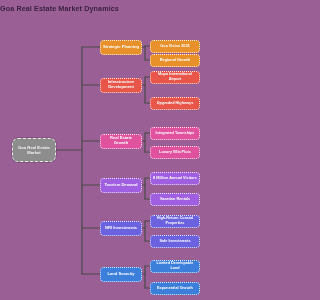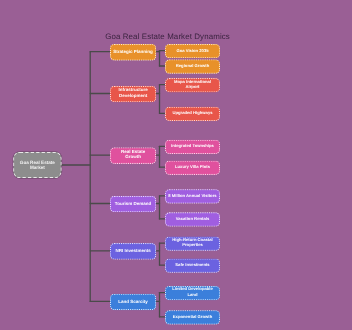--- a/index.html
+++ b/index.html
@@ -13,26 +13,26 @@
     font-family: "Liberation Sans", sans-serif;
     overflow: hidden;
     position: relative;
   }
   #mindmap-root {
     position: absolute;
     inset: 0;
   }
   .title {
     position: absolute;
-    top: 28px;
+    top: 4px;
     left: 0;
     width: 209px;
-    text-align: right;
+    text-align: left;
     font-size: 7.2px;
-    font-weight: normal;
+    font-weight: bold;
     color: #3b2340;
     letter-spacing: 0.1px;
     line-height: 9px;
   }
   svg.links {
     position: absolute;
     top: 0;
     left: 0;
     width: 209px;
     height: 300px;

